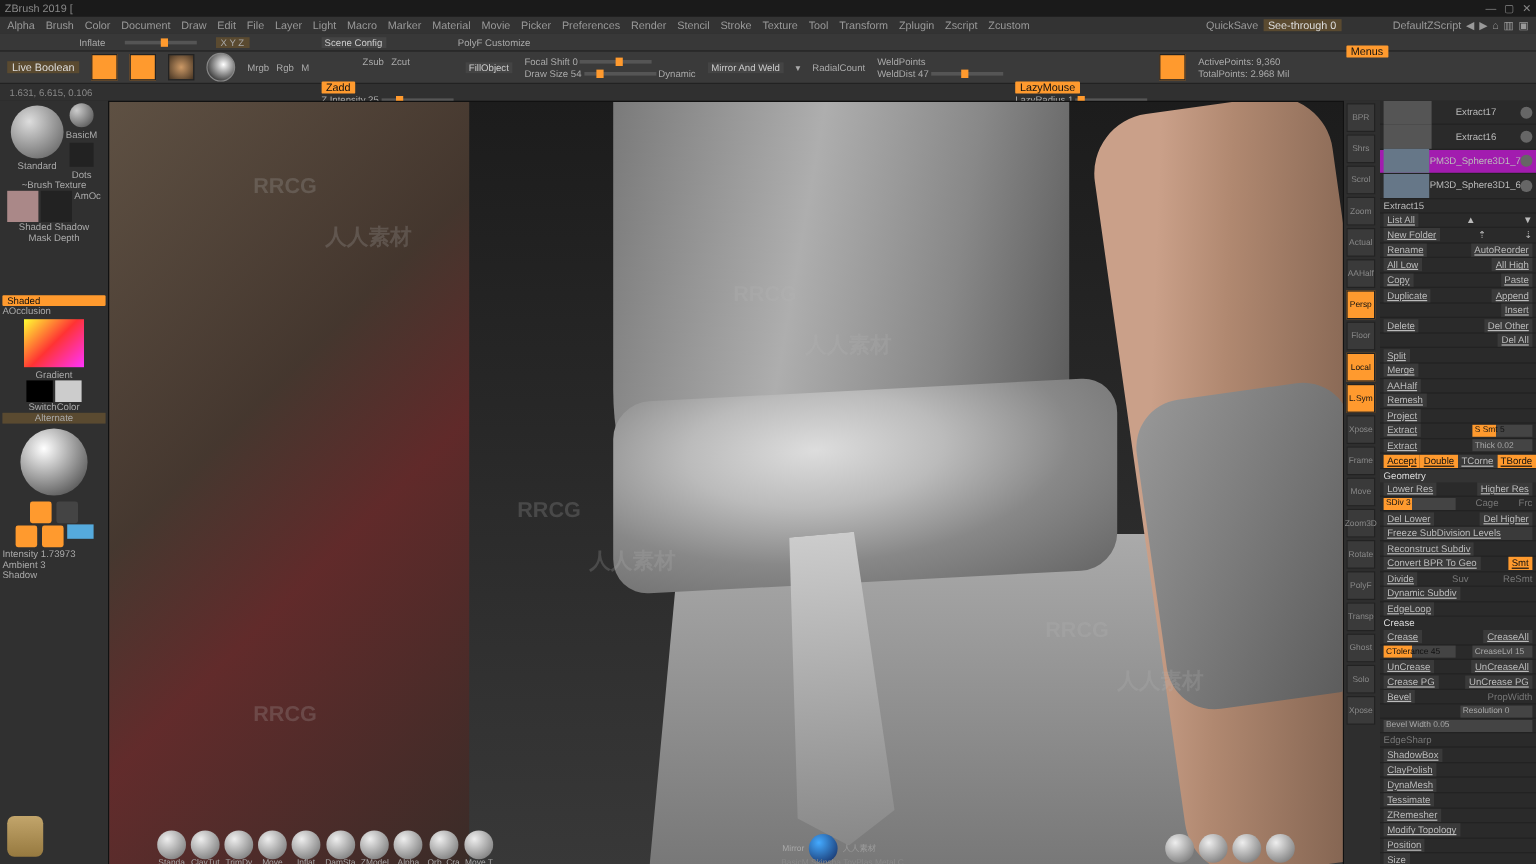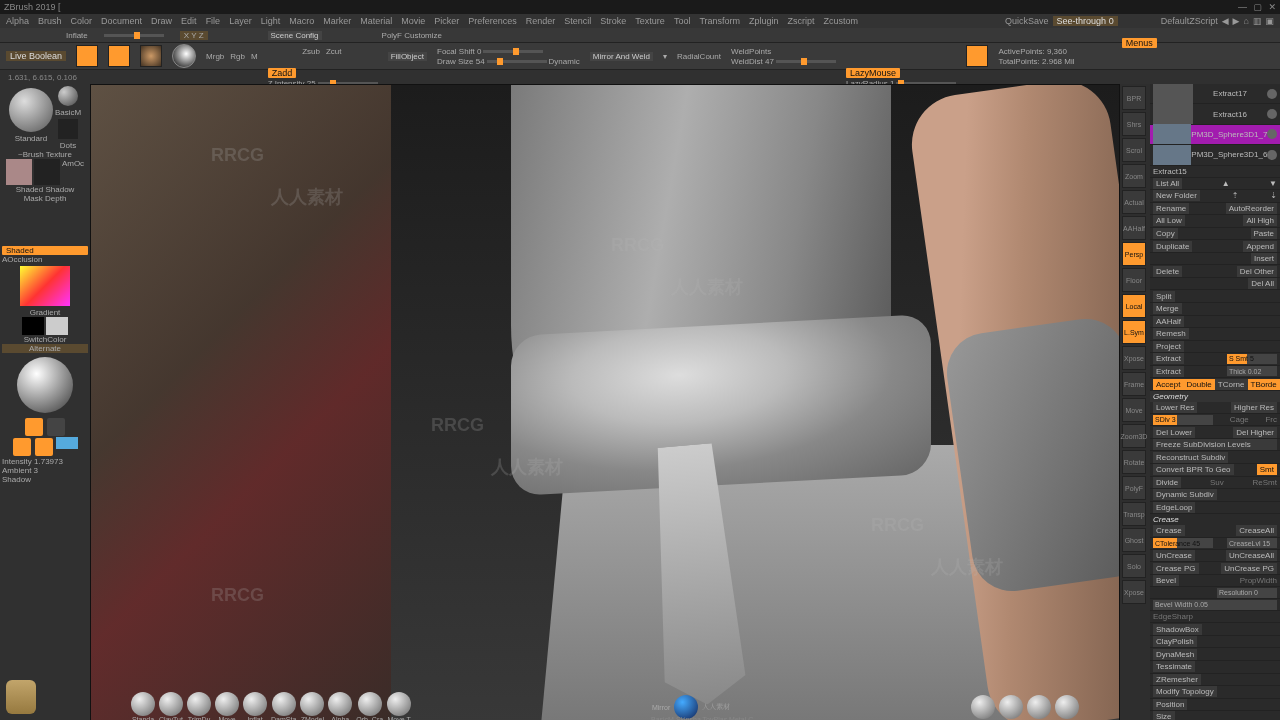--- a/index.html
+++ b/index.html
@@ -60,23 +60,23 @@
 .bottom-dock .bsph { width:24px; height:24px; background:radial-gradient(circle at 35% 30%,#eee,#666); border-radius:50%; }
 .bottom-dock .blbl { font-size:7px; color:#aaa; }
 .bottom-dock .item { display:flex; flex-direction:column; align-items:center; }
 
 .rightstrip { width:30px; background:#2e2e2e; display:flex; flex-direction:column; gap:2px; padding:2px; }
 .rightstrip .ic { width:24px; height:24px; background:#3a3a3a; border:1px solid #222; display:flex; align-items:center; justify-content:center; font-size:7px; color:#888; }
 .rightstrip .ic.on { background:#ff9a2e; color:#111; }
 
 .rightpanel { width:130px; background:#2a2a2a; display:flex; flex-direction:column; font-size:8px; color:#bbb; overflow:hidden; }
 .rp-row { display:flex; justify-content:space-between; align-items:center; padding:1px 3px; border-bottom:1px solid #222; min-height:12px; }
-.rp-btn { background:#3a3a3a; padding:1px 3px; color:#bbb; }
+.rp-btn { background:#3a3a3a; padding:1px 3px; color:#bbb;text-decoration:underline; }
 .rp-btn.on { background:#ff9a2e; color:#111; }
-.rp-sec { background:#333; padding:1px 3px; font-size:8px; color:#ddd;font-style:italic; }
+.rp-sec { background:#333; padding:1px 3px; font-size:8px; color:#ddd; }
 .rp-slider { height:10px; background:linear-gradient(90deg,#ff9a2e 40%,#444 40%); padding:0 2px; color:#111; font-size:7px; display:flex; align-items:center; }
 .rp-slider.dark { background:#444; color:#aaa; }
 .thumb-mini { width:40px; height:20px; background:#555; }
 .eye { width:10px; height:10px; background:#666; border-radius:50%; }
 
 .owl { position:absolute; bottom:6px; left:6px; width:30px; height:34px; background:linear-gradient(#c2a56b,#96793f); border-radius:6px; }
 
 .wm { position:absolute; color:rgba(180,180,180,0.22); font-size:18px; font-weight:bold; pointer-events:none; }
 </style>
 </head>

